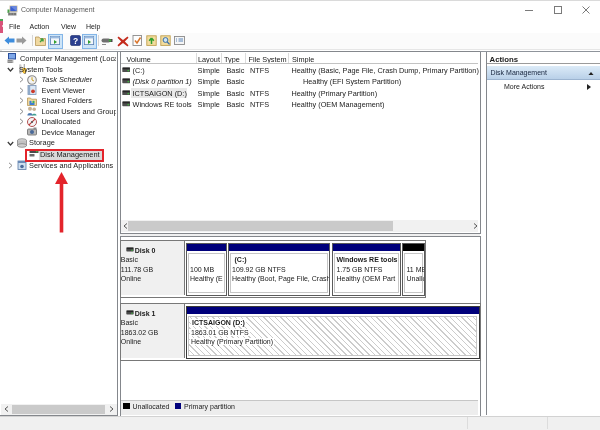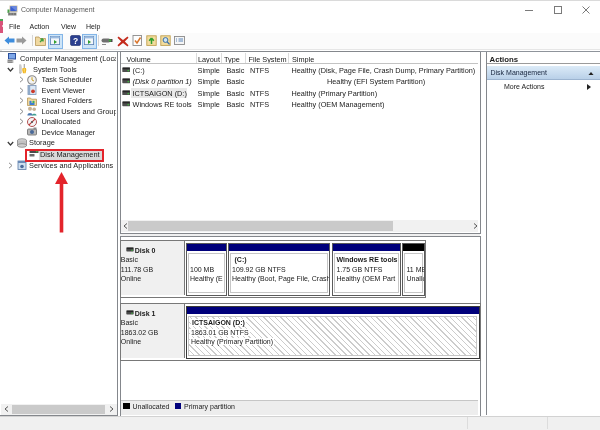--- a/index.html
+++ b/index.html
@@ -129,29 +129,29 @@
       <svg class="abs" style="left:7px;top:67px;" width="7" height="5" viewBox="0 0 7 5">
         <path d="M0.8 1 L3.5 4 L6.2 1" stroke="#3a3a3a" stroke-width="1.2" fill="none"></path>
       </svg>
       <svg class="abs" style="left:17px;top:64px;" width="10" height="10" viewBox="0 0 10 10">
         <path d="M2.2 0.5 L4.2 0.5 L4.6 3 L4.6 8.5 L3.9 9.8 L2.7 9.8 L2 8.5 L2 3 Z" fill="#b8b8b8"></path>
         <rect x="2.6" y="1" width="0.8" height="7.5" fill="#e8e8e8"></rect>
         <rect x="6.7" y="0" width="1.2" height="4" fill="#a8a8a8"></rect>
         <path d="M5.6 4 L8.9 4 L9.3 6 L8.6 9.3 L6 9.3 L5.2 6 Z" fill="#f0b420"></path>
         <path d="M6.4 4.5 L7 9 L7.6 9 L8.2 4.5 Z" fill="#fad560"></path>
       </svg>
-      <div class="t" style="left:33px;top:64.7px;max-width:87px;overflow:hidden;">System Tools</div>
+      <div class="t" style="left:19px;top:64.7px;max-width:87px;overflow:hidden;">System Tools</div>
       <svg class="abs" style="left:18.5px;top:76.3px;" width="5" height="7" viewBox="0 0 5 7">
         <path d="M1 0.8 L4 3.5 L1 6.2" stroke="#8a8a8a" stroke-width="1" fill="none"></path>
       </svg>
       <svg class="abs" style="left:27px;top:74.5px;" width="10" height="10" viewBox="0 0 10 10">
         <circle cx="5" cy="5" r="4.3" fill="#f2f2f2" stroke="#888" stroke-width="1.1"></circle>
         <path d="M5 5 L5 2.2 M5 5 L7 6" stroke="#caa227" stroke-width="1" fill="none"></path>
       </svg>
-      <div class="t" style="left:41.5px;top:75.2px;max-width:74.5px;overflow:hidden;">Task Scheduler</div>
+      <div class="t" style="left:41.5px;top:75.2px;max-width:74.5px;overflow:hidden;font-style:italic;">Task Scheduler</div>
       <svg class="abs" style="left:18.5px;top:86.8px;" width="5" height="7" viewBox="0 0 5 7">
         <path d="M1 0.8 L4 3.5 L1 6.2" stroke="#8a8a8a" stroke-width="1" fill="none"></path>
       </svg>
       <svg class="abs" style="left:27px;top:85px;" width="10" height="10" viewBox="0 0 10 10">
         <rect x="1" y="0.5" width="8" height="9" fill="#dce8f5" stroke="#7a93b5" stroke-width="0.8"></rect>
         <rect x="1" y="0.5" width="2.2" height="9" fill="#8fa9c8"></rect>
         <circle cx="6" cy="6.3" r="1.9" fill="#cc3b2a"></circle>
       </svg>
       <div class="t" style="left:41.5px;top:85.7px;max-width:74.5px;overflow:hidden;">Event Viewer</div>
       <svg class="abs" style="left:18.5px;top:97.3px;" width="5" height="7" viewBox="0 0 5 7">
@@ -244,30 +244,30 @@
   <div id="volrows">
       <svg class="abs" style="left:121.8px;top:66.9px;" width="8.5" height="5.5" viewBox="0 0 8.5 5.5">
         <rect x="0.3" y="0.3" width="7.9" height="4.9" rx="0.8" fill="#4f4f4f"></rect>
         <rect x="0.8" y="0.9" width="6.9" height="1.4" fill="#262626"></rect>
         <circle cx="6.3" cy="3.6" r="0.9" fill="#3fae3f"></circle>
       </svg>
       <div class="t" style="left:132.5px;top:65.8px;">(C:)</div>
       <div class="t" style="left:197.6px;top:65.8px;">Simple</div>
       <div class="t" style="left:226.5px;top:65.8px;">Basic</div>
       <div class="t" style="left:250px;top:65.8px;">NTFS</div>
-      <div class="t" style="left:291.5px;top:65.8px;">Healthy (Disk, Page File, Crash Dump, Primary Partition)</div>
+      <div class="t" style="left:291.5px;top:65.8px;">Healthy (Basic, Page File, Crash Dump, Primary Partition)</div>
       <svg class="abs" style="left:121.8px;top:78.4px;" width="8.5" height="5.5" viewBox="0 0 8.5 5.5">
         <rect x="0.3" y="0.3" width="7.9" height="4.9" rx="0.8" fill="#4f4f4f"></rect>
         <rect x="0.8" y="0.9" width="6.9" height="1.4" fill="#262626"></rect>
         <circle cx="6.3" cy="3.6" r="0.9" fill="#3fae3f"></circle>
       </svg>
       <div class="t" style="left:132.5px;top:77.3px;font-style:italic;">(Disk 0 partition 1)</div>
       <div class="t" style="left:197.6px;top:77.3px;">Simple</div>
       <div class="t" style="left:226.5px;top:77.3px;">Basic</div>
-      <div class="t" style="left:299px;top:77.3px;padding-left:28px;">Healthy (EFI System Partition)</div>
+      <div class="t" style="left:275px;top:77.3px;padding-left:28px;">Healthy (EFI System Partition)</div>
       <div class="abs" style="left:130.5px;top:87.5px;width:56px;height:10.5px;background:#e9e9e9;"></div>
       <svg class="abs" style="left:121.8px;top:89.9px;" width="8.5" height="5.5" viewBox="0 0 8.5 5.5">
         <rect x="0.3" y="0.3" width="7.9" height="4.9" rx="0.8" fill="#4f4f4f"></rect>
         <rect x="0.8" y="0.9" width="6.9" height="1.4" fill="#262626"></rect>
         <circle cx="6.3" cy="3.6" r="0.9" fill="#3fae3f"></circle>
       </svg>
       <div class="t" style="left:132.5px;top:88.8px;">ICTSAIGON (D:)</div>
       <div class="t" style="left:197.6px;top:88.8px;">Simple</div>
       <div class="t" style="left:226.5px;top:88.8px;">Basic</div>
       <div class="t" style="left:250px;top:88.8px;">NTFS</div>

